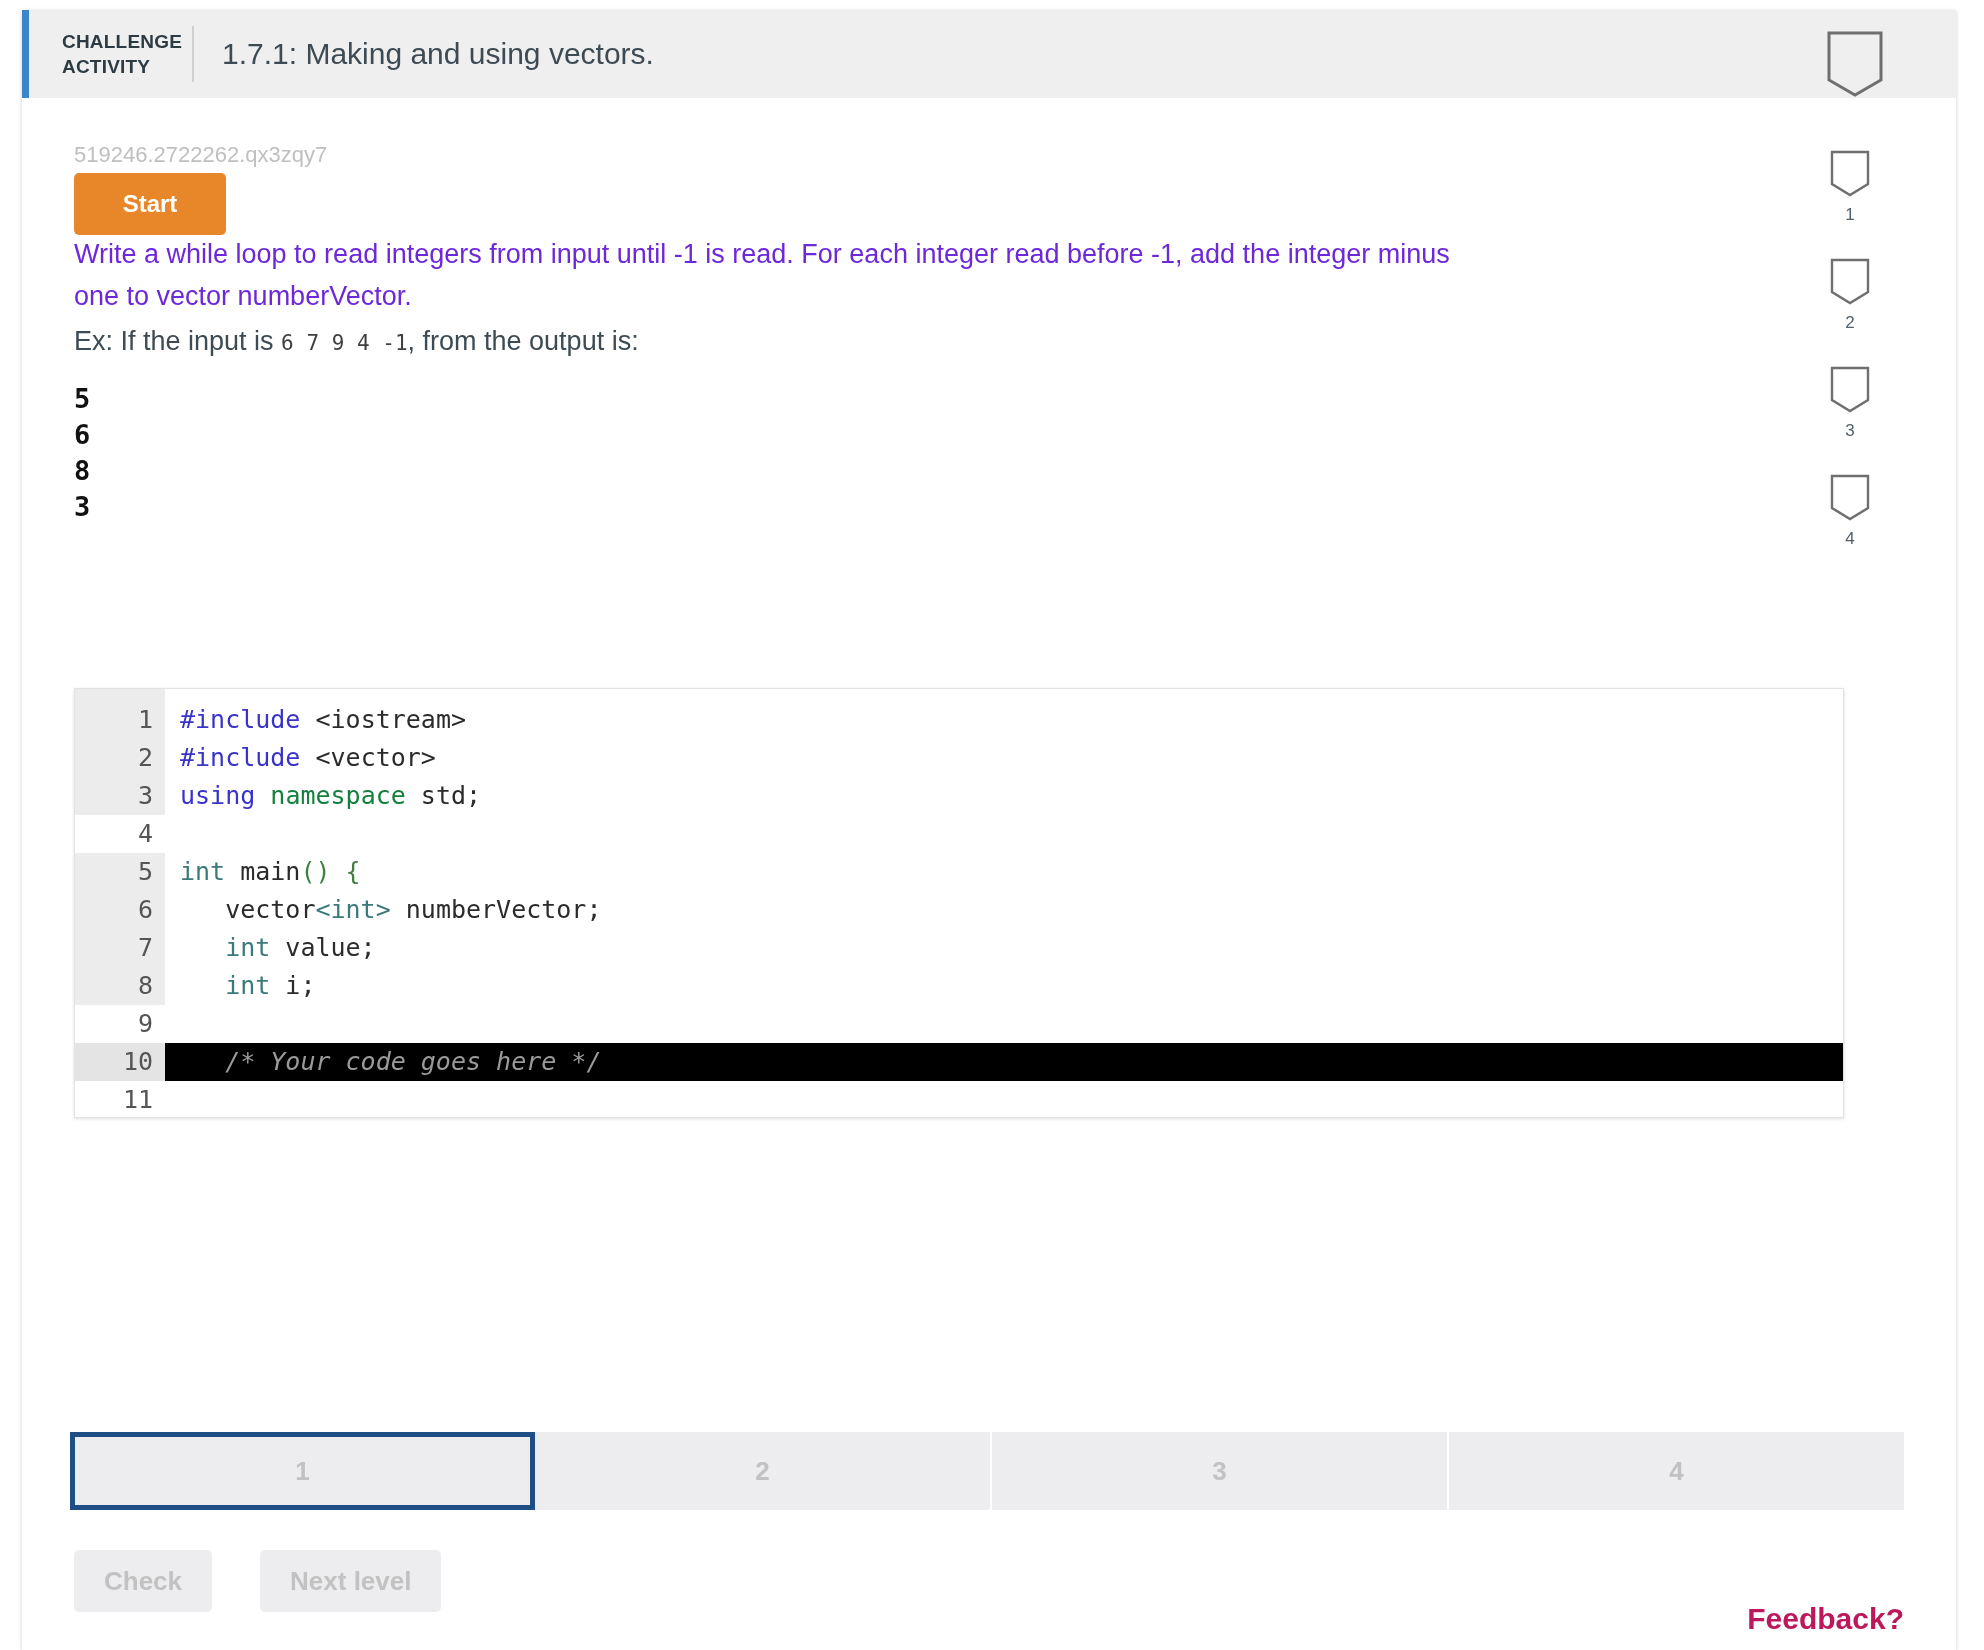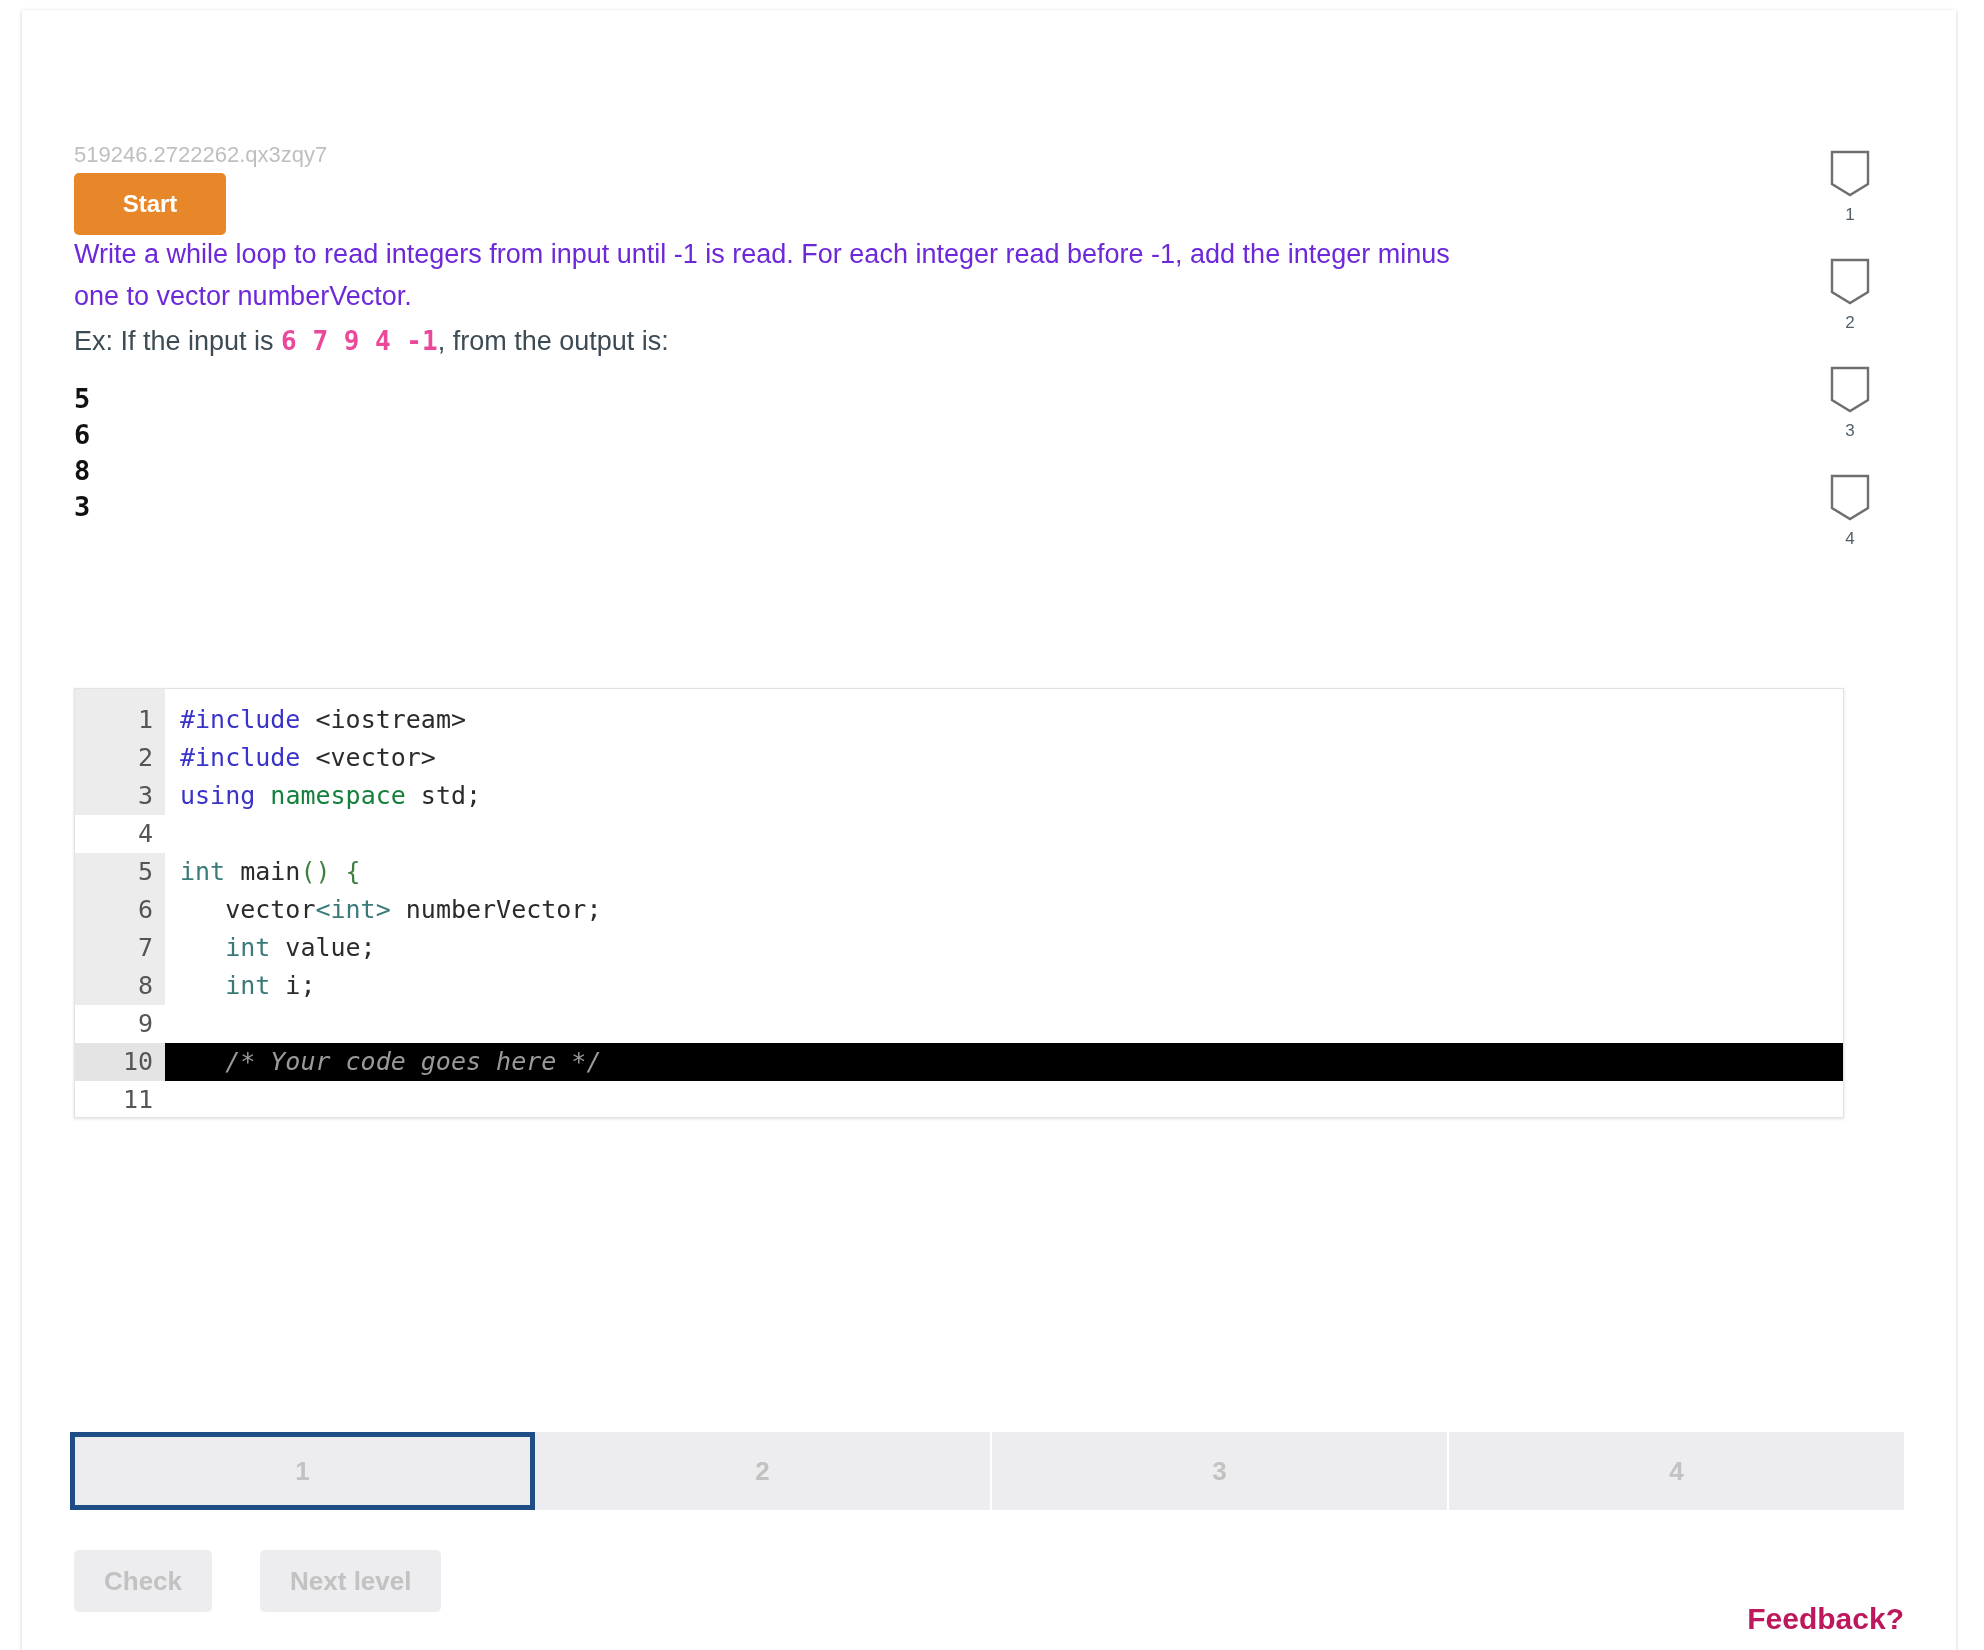--- a/index.html
+++ b/index.html
@@ -117,23 +117,23 @@
   }
   .ex-line {
     position: absolute;
     left: 52px; top: 222px;
     font-size: 27px;
     line-height: 42px;
     color: #3d4b54;
   }
   .mono-b {
     font-family: "DejaVu Sans Mono", monospace;
-    font-weight: bold;
-    font-size: 26px;
-    color: #ec4899;
+    font-weight: normal;
+    font-size: 21px;
+    color: #404040;
   }
   .out-block {
     position: absolute;
     left: 52px; top: 283px;
     font-family: "DejaVu Sans Mono", monospace;
     font-weight: bold;
     font-size: 27px;
     color: #111111;
     line-height: 36px;
   }
@@ -239,20 +239,34 @@
     text-decoration: none;
     cursor: pointer;
   }
 </style>
 </head>
 <body>
 
 <div class="page">
   <div class="card">
 
+    <div class="header">
+      <div class="header-accent"></div>
+      <div class="header-label">
+        <div>CHALLENGE</div>
+        <div>ACTIVITY</div>
+      </div>
+      <div class="header-divider"></div>
+      <div class="header-title">1.7.1: Making and using vectors.</div>
+      <div class="header-badge">
+        <svg class="shield" width="58" height="68" viewBox="0 0 58 68" aria-hidden="true">
+          <polygon points="3,3 55,3 55,50 29,65 3,50" fill="none" stroke="#6f6f6f" stroke-width="3"></polygon>
+        </svg>
+      </div>
+    </div>
 
     <div class="rail">
       <div class="rail-item shield-wrap">
         <svg class="shield" width="40" height="48" viewBox="0 0 40 48" aria-hidden="true">
           <polygon points="2,2 38,2 38,34 20,45 2,34" fill="none" stroke="#6f6f6f" stroke-width="2.4"></polygon>
         </svg>
         <div class="shield-num">1</div>
       </div>
       <div class="rail-item shield-wrap">
         <svg class="shield" width="40" height="48" viewBox="0 0 40 48" aria-hidden="true">

